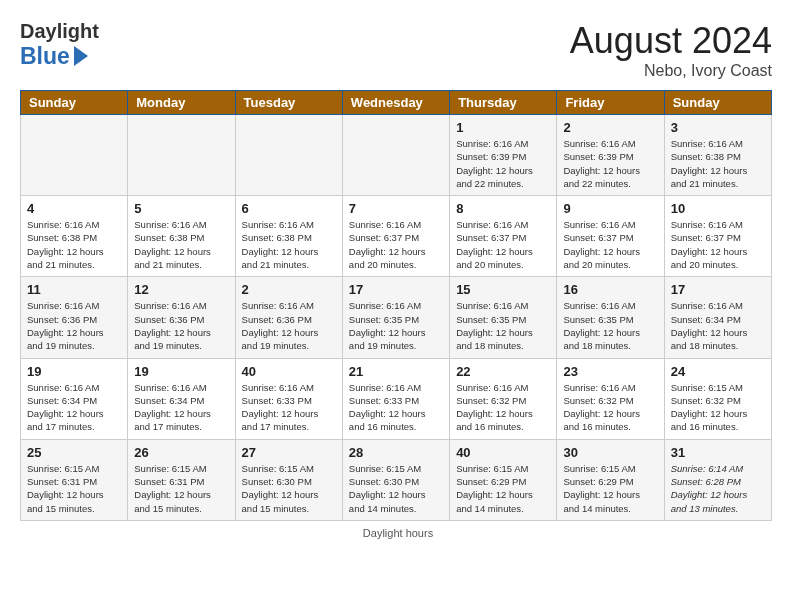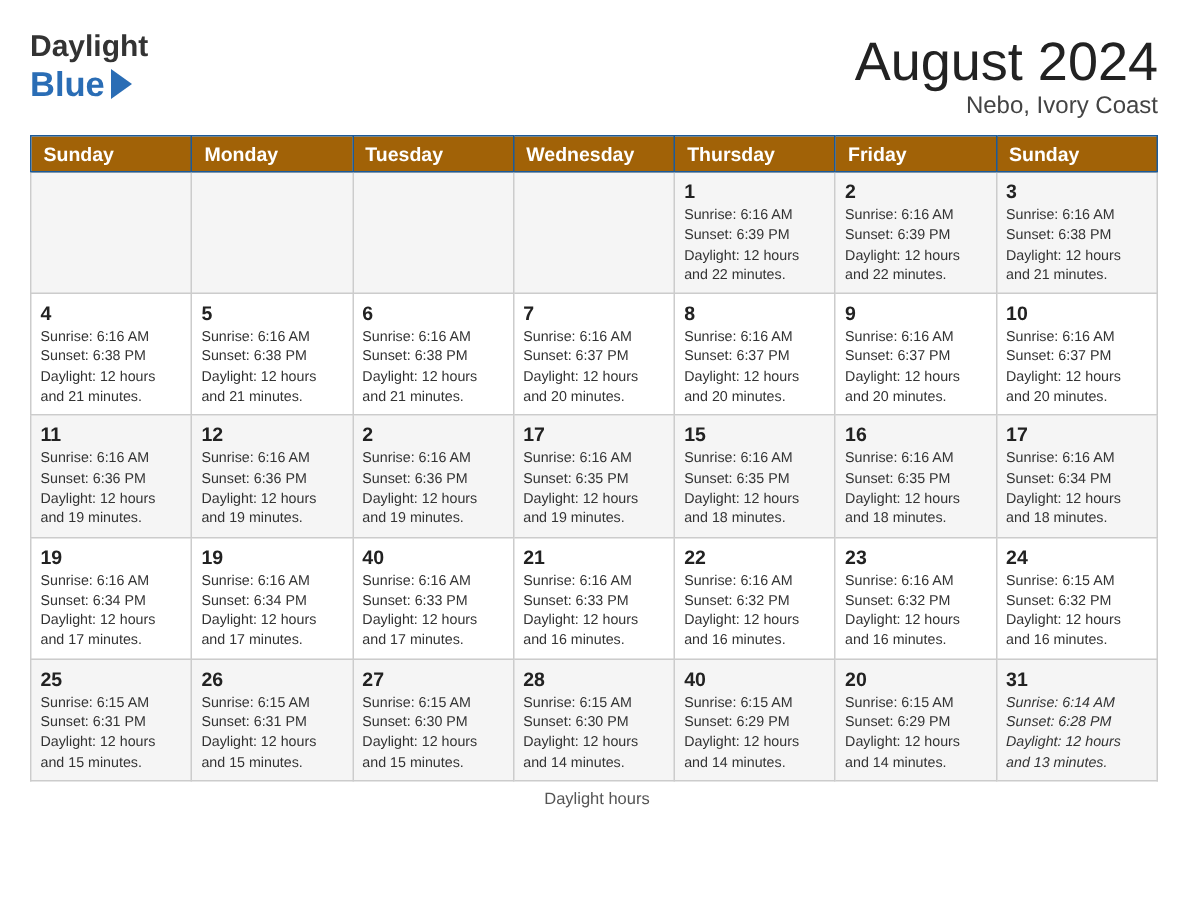--- a/index.html
+++ b/index.html
@@ -326,21 +326,21 @@
 and 14 minutes.</div>
         </td>
         <td>
           <span class="day-number">40</span>
           <div class="day-info" style="white-space: pre-line;">Sunrise: 6:15 AM
 Sunset: 6:29 PM
 Daylight: 12 hours
 and 14 minutes.</div>
         </td>
         <td>
-          <span class="day-number">20</span>
+          <span class="day-number">30</span>
           <div class="day-info" style="white-space: pre-line;">Sunrise: 6:15 AM
 Sunset: 6:29 PM
 Daylight: 12 hours
 and 14 minutes.</div>
         </td>
         <td>
           <span class="day-number">31</span>
           <div class="day-info" style="white-space: pre-line; font-style: italic;">Sunrise: 6:14 AM
 Sunset: 6:28 PM
 Daylight: 12 hours

